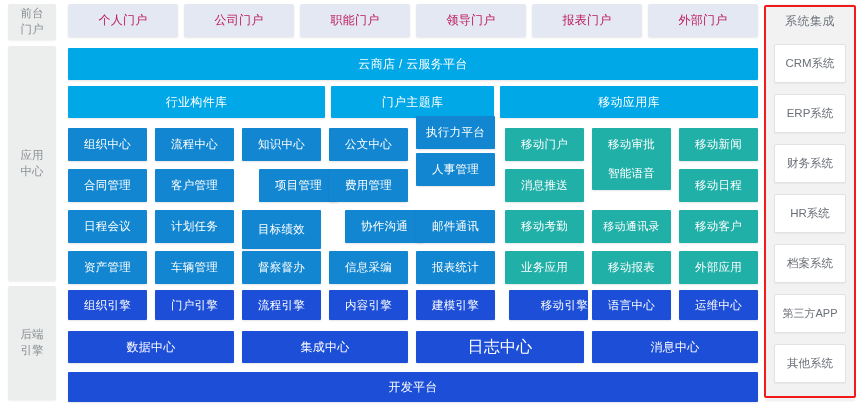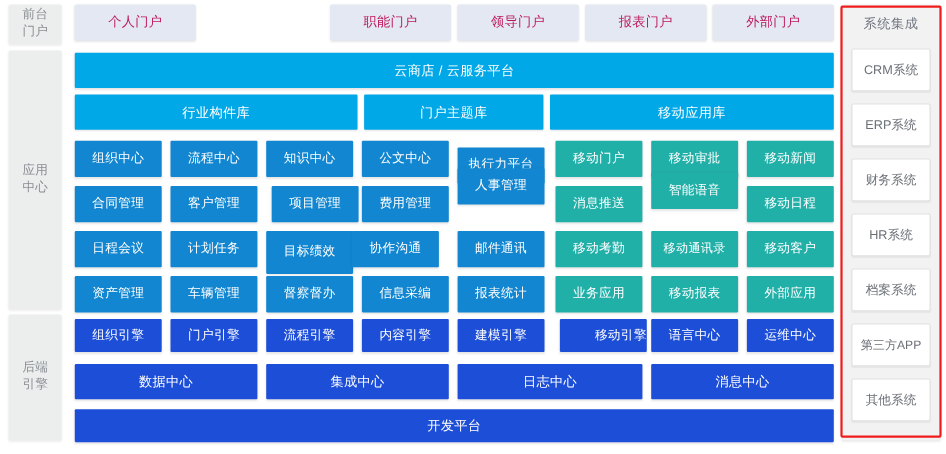--- a/index.html
+++ b/index.html
@@ -148,20 +148,23 @@
   <div class="rail" style="left:8px; top:286px; width:48px; height:114px;">
     <span>
       <span>后端</span>
       <span>引擎</span>
     </span>
   </div>
 
   <div class="cell portal-tab" style="left:68px; top:4px; width:110px; height:33px;">
     <span>个人门户</span>
   </div>
+  <div class="cell portal-tab" style="left:184px; top:4px; width:110px; height:33px;">
+    <span>公司门户</span>
+  </div>
   <div class="cell portal-tab" style="left:300px; top:4px; width:110px; height:33px;">
     <span>职能门户</span>
   </div>
   <div class="cell portal-tab" style="left:416px; top:4px; width:110px; height:33px;">
     <span>领导门户</span>
   </div>
   <div class="cell portal-tab" style="left:532px; top:4px; width:110px; height:33px;">
     <span>报表门户</span>
   </div>
   <div class="cell portal-tab" style="left:648px; top:4px; width:110px; height:33px;">
@@ -187,50 +190,50 @@
     </div>
   <div class="cell blue" style="left:155px; top:128px; width:79px; height:33px;">
     <span>流程中心</span>
     </div>
   <div class="cell blue" style="left:242px; top:128px; width:79px; height:33px;">
     <span>知识中心</span>
     </div>
   <div class="cell blue" style="left:329px; top:128px; width:79px; height:33px;">
     <span>公文中心</span>
     </div>
-  <div class="cell blue" style="left:416px; top:134px; width:79px; height:33px;">
+  <div class="cell blue" style="left:416px; top:116px; width:79px; height:33px;">
     <span>执行力平台</span>
     </div>
 
   <div class="cell blue" style="left:68px;  top:169px; width:79px; height:33px;">
     <span>合同管理</span>
     </div>
   <div class="cell blue" style="left:155px; top:169px; width:79px; height:33px;">
     <span>客户管理</span>
     </div>
-  <div class="cell blue" style="left:247px; top:169px; width:79px; height:33px;">
+  <div class="cell blue" style="left:259px; top:169px; width:79px; height:33px;">
     <span>项目管理</span>
     </div>
   <div class="cell blue" style="left:329px; top:169px; width:79px; height:33px;">
     <span>费用管理</span>
     </div>
   <div class="cell blue" style="left:416px; top:153px; width:79px; height:33px;">
     <span>人事管理</span>
     </div>
 
   <div class="cell blue" style="left:68px;  top:210px; width:79px; height:33px;">
     <span>日程会议</span>
     </div>
   <div class="cell blue" style="left:155px; top:210px; width:79px; height:33px;">
     <span>计划任务</span>
     </div>
   <div class="cell blue" style="left:242px; top:210px; width:79px; height:39px;">
     <span>目标绩效</span>
     </div>
-  <div class="cell blue" style="left:320px; top:210px; width:79px; height:33px;text-align:center;">
+  <div class="cell blue" style="left:345px; top:210px; width:79px; height:33px;text-align:center;">
     <span>协作沟通</span>
     </div>
   <div class="cell blue" style="left:416px; top:210px; width:79px; height:33px;">
     <span>邮件通讯</span>
     </div>
 
   <div class="cell blue" style="left:68px;  top:251px; width:79px; height:33px;">
     <span>资产管理</span>
     </div>
   <div class="cell blue" style="left:155px; top:251px; width:79px; height:33px;">
@@ -310,21 +313,21 @@
   <div class="cell gray" style="left:679px; top:290px; width:79px; height:30px;">
     <span>运维中心</span>
     </div>
 
   <div class="cell gray" style="left:68px;  top:331px; width:166px; height:32px; font-size:12px;">
     <span>数据中心</span>
     </div>
   <div class="cell gray" style="left:242px; top:331px; width:166px; height:32px; font-size:12px;">
     <span>集成中心</span>
     </div>
-  <div class="cell gray" style="left:416px; top:331px; width:168px; height:32px; font-size:12px;">
+  <div class="cell gray" style="left:416px; top:331px; width:168px; height:32px; font-size:16px;">
     <span>日志中心</span>
     </div>
   <div class="cell gray" style="left:592px; top:331px; width:166px; height:32px; font-size:12px;">
     <span>消息中心</span>
     </div>
 
   <div class="cell gray" style="left:68px; top:372px; width:690px; height:30px; font-size:12px;">
     <span>开发平台</span>
   </div>
 

